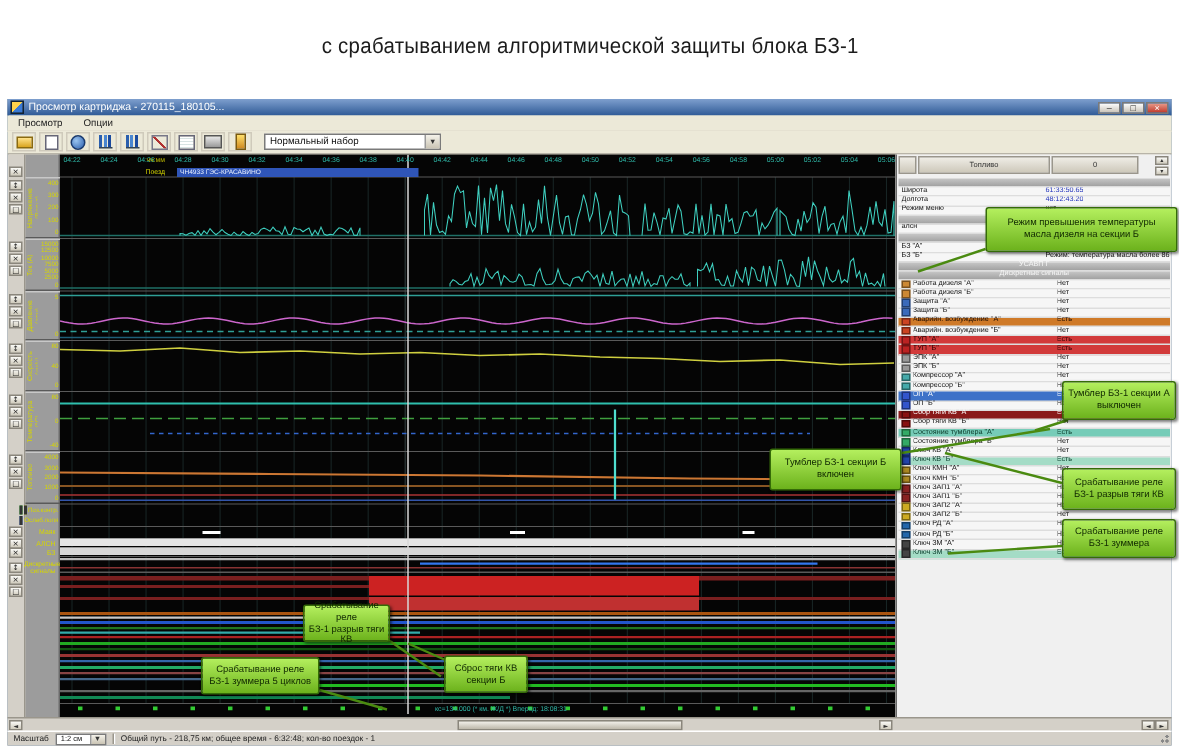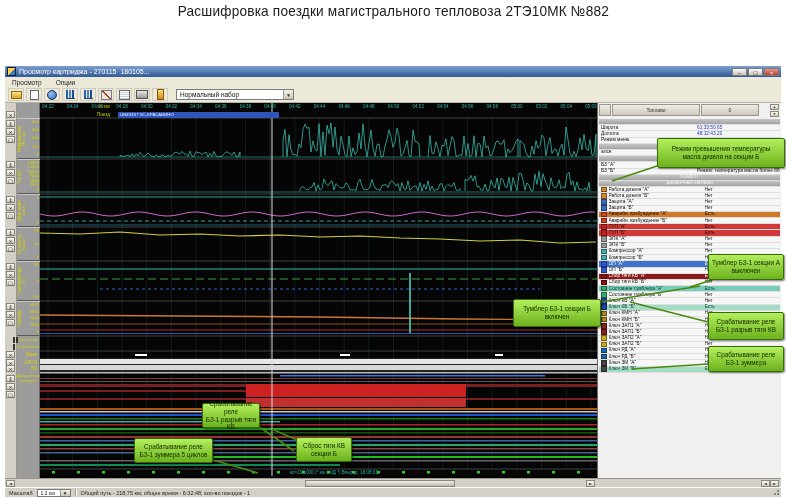--- a/index.html
+++ b/index.html
@@ -75,21 +75,21 @@
     radial-gradient(circle at 6px 3px,#888 1px,transparent 1.2px);}
   
   .callout{position:absolute;z-index:6;background:linear-gradient(#b4ef5e,#6cb21c);border:1px solid #356b08;border-radius:2px;box-shadow:1px 1px 2px rgba(0,0,0,.5);color:#102800;font-size:6.3px;line-height:1.25;display:flex;align-items:center;justify-content:center;text-align:center;white-space:pre-line;box-sizing:border-box;padding:1px 2px;}
   #leaders{position:absolute;left:0;top:0;z-index:5;pointer-events:none;}
   #plotsvg{position:absolute;left:0;top:0;}
 </style>
 </head>
 <body>
 <div id="stage">
 
-  <div class="titleline" style="top:3px"><span>Расшифровка поездки магистрального тепловоза 2ТЭ10МК №882</span></div>
+  <div class="titleline" style="top:23px"><span>с срабатыванием алгоритмической защиты блока БЗ-1</span></div>
 
   <div class="winframe"></div>
   <div class="titlebar">
     <span class="appicon"></span>
     <span class="titletext">Просмотр картриджа - 270115_180105...</span>
     <span class="winbtn">–</span>
     <span class="winbtn">□</span>
     <span class="winbtn close">×</span>
   </div>
   <div class="menubar">

